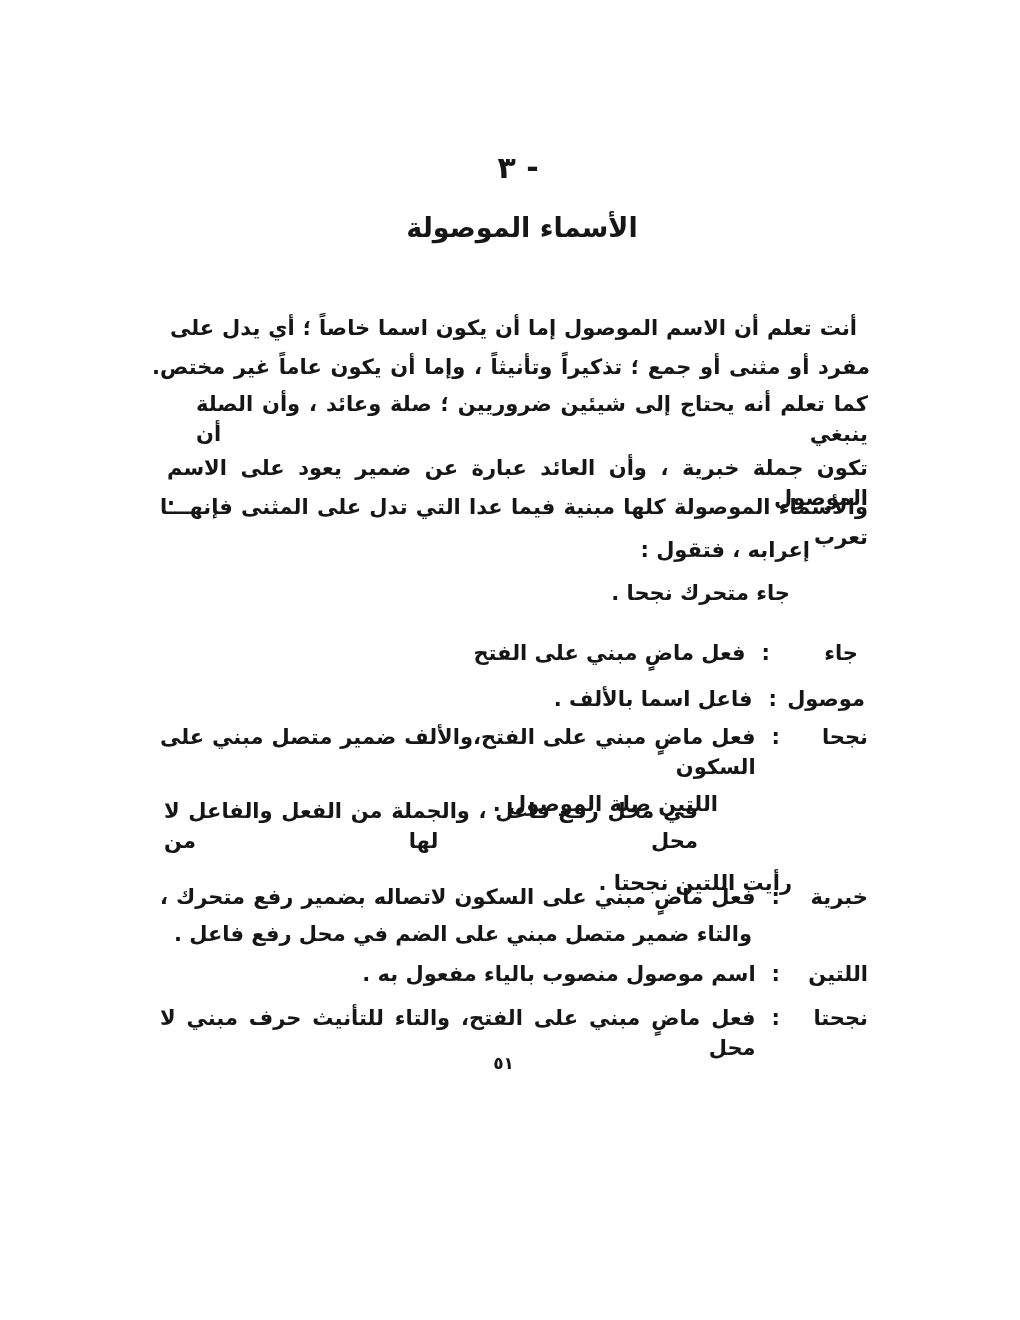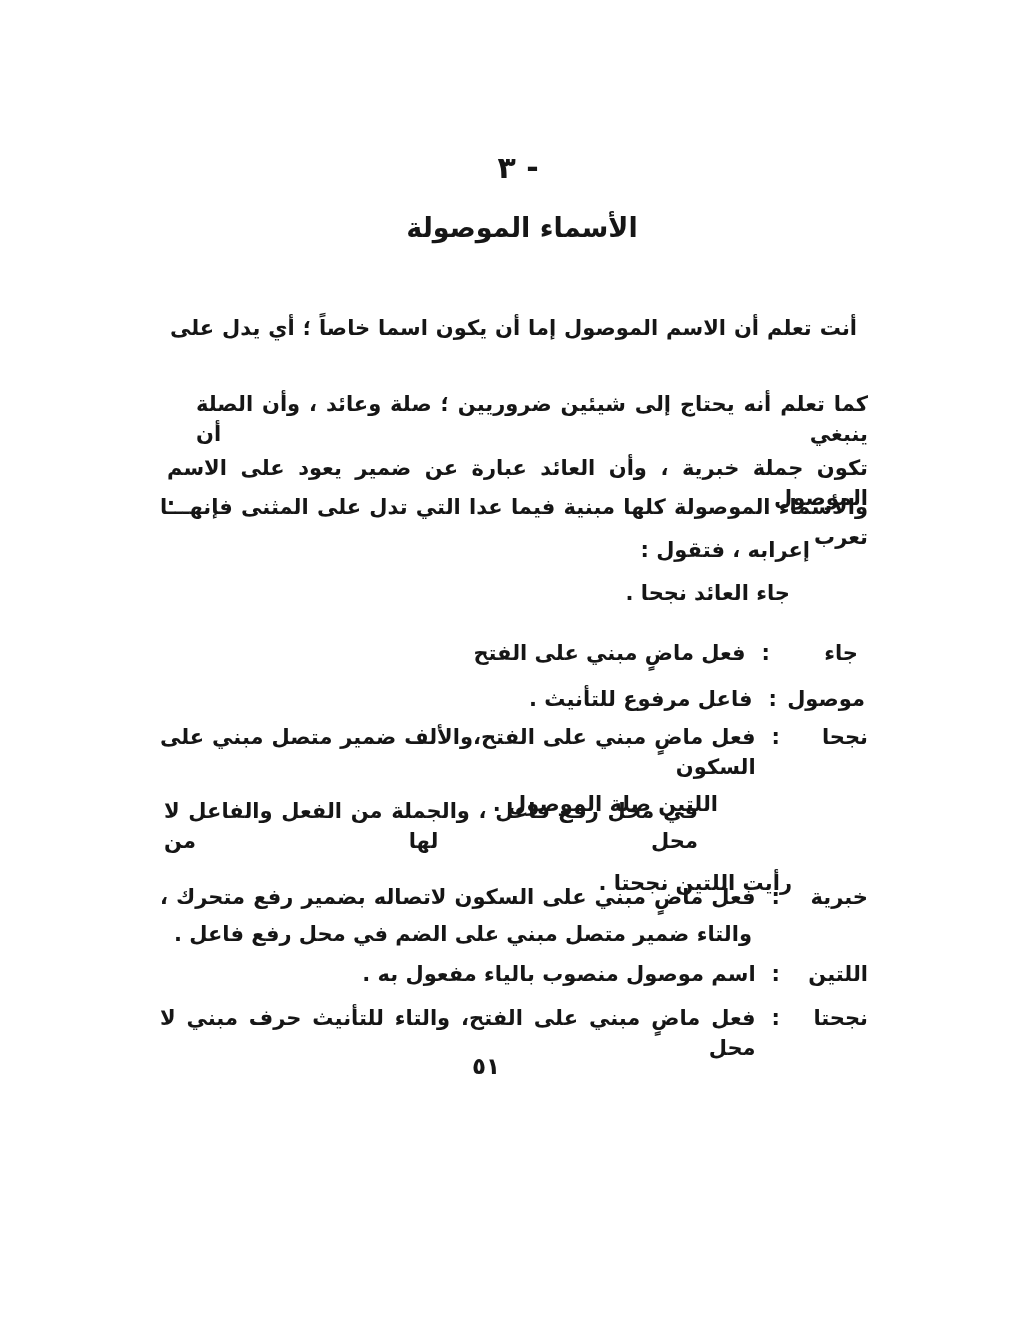--- a/index.html
+++ b/index.html
@@ -99,55 +99,55 @@
   .e-raayt  { top: 882px; right: 152px; left: 160px; }
   .l-ra2    { top: 919px; right: 268px; }
   .e-allatayn { top: 959px; right: 152px; }
   .e-najahata { top: 1003px; right: 152px; left: 160px; }
   
   .pageno {
     position: absolute;
     top: 1053px;
     left: 458px;
     width: 56px;
-    text-align: center;
-    font-size: 23px;
+    font-size: 17px;
     font-weight: 700;
   }
 </style>
 </head>
 <body>
 
 <div class="page">
 
   <div class="hdr">
     <span dir="ltr">٣ -</span>
   </div>
 
   <h1 class="title">الأسماء الموصولة</h1>
 
   <div class="ln just l-i1">أنت تعلم أن الاسم الموصول إما أن يكون اسما خاصاً ؛ أي يدل على</div>
+  <div class="ln just l-i2">مفرد أو مثنى أو جمع ؛ تذكيراً وتأنيثاً ، وإما أن يكون عاماً غير مختص.</div>
   <div class="ln just l-i3">كما تعلم أنه يحتاج إلى شيئين ضروريين ؛ صلة وعائد ، وأن الصلة ينبغي أن</div>
   <div class="ln just l-i4">تكون جملة خبرية ، وأن العائد عبارة عن ضمير يعود على الاسم الموصول .</div>
 
   <div class="ln just l-s1">والأسماء الموصولة كلها مبنية فيما عدا التي تدل على المثنى فإنهـــا تعرب</div>
   <div class="ln l-s2">إعرابه ، فتقول :</div>
 
-  <div class="ln l-ex1">جاء العائد نجحا .</div>
+  <div class="ln l-ex1">جاء متحرك نجحا .</div>
 
   <div class="entry e-jaa">
     <span class="term">جاء</span>
     <span class="colon">:</span>
     <span class="def">فعل ماضٍ مبني على الفتح</span>
   </div>
 
   <div class="entry e-allathan">
     <span class="term">موصول</span>
     <span class="colon">:</span>
-    <span class="def">فاعل مرفوع للتأنيث .</span>
+    <span class="def">فاعل اسما بالألف .</span>
   </div>
 
   <div class="entry e-najaha">
     <span class="term">نجحا</span>
     <span class="colon">:</span>
     <span class="def fill">فعل ماضٍ مبني على الفتح،والألف ضمير متصل مبني على السكون</span>
   </div>
   <div class="ln just l-naj2">في محل رفع فاعل ، والجملة من الفعل والفاعل لا محل لها من</div>
   <div class="ln l-naj3">اللتين صلة الموصول .</div>
 

